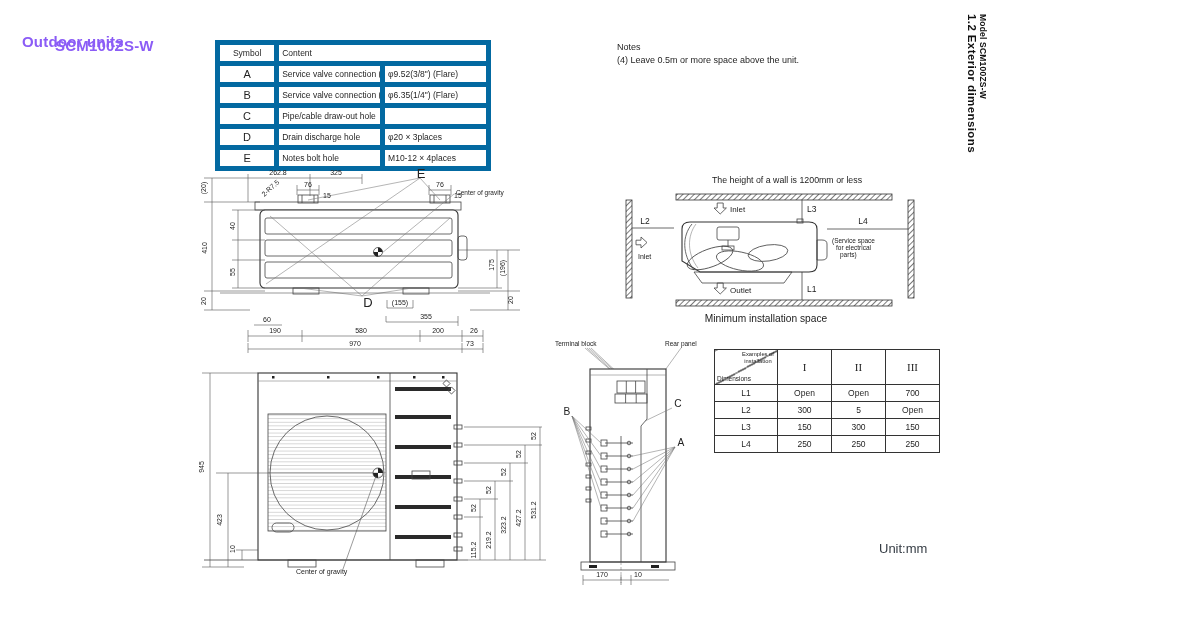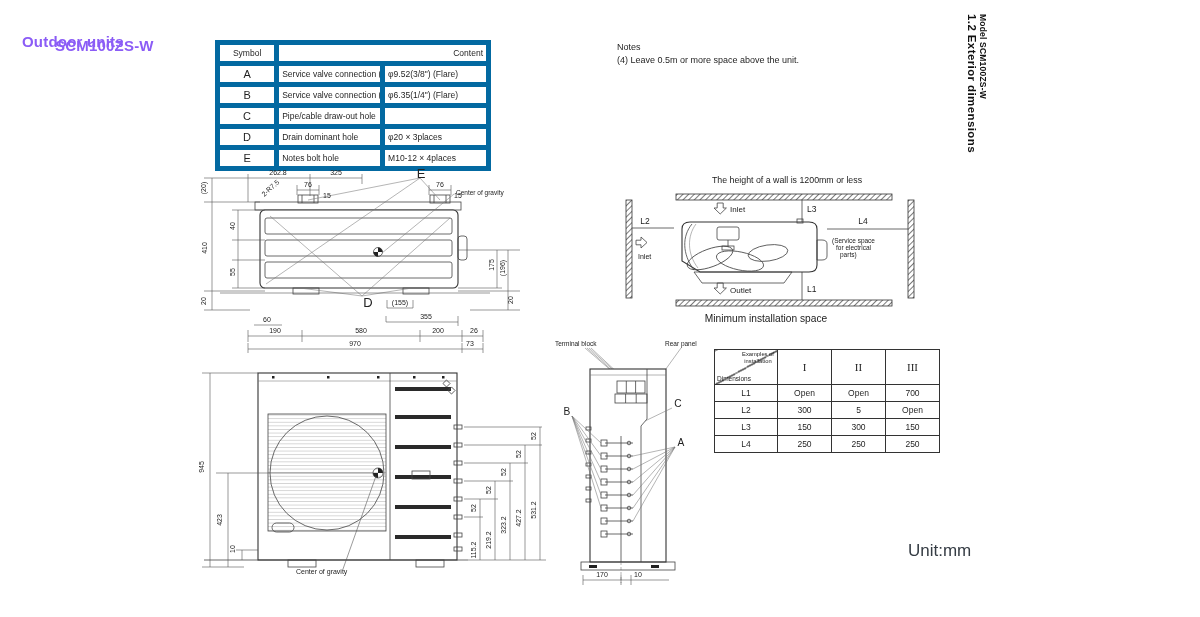--- a/index.html
+++ b/index.html
@@ -8,21 +8,21 @@
   .abs{position:absolute;}
 
   
   .hdr-title{left:22px;top:33px;font-size:15px;font-weight:bold;color:#8b5cf6;letter-spacing:.2px;}
   .hdr-model{left:55px;top:37px;font-size:15px;font-weight:bold;color:#8b5cf6;letter-spacing:.2px;}
 
   
   .symtable{left:215px;top:40px;border-collapse:collapse;table-layout:fixed;width:276px;font-size:8.5px;}
   .symtable th,.symtable td{border:5px solid #0369a1;padding:0 3px;height:16px;font-weight:normal;
       text-align:left;overflow:hidden;white-space:nowrap;}
-  .symtable th{text-align:right;}
+  .symtable th{text-align:left;}
   .symtable .c-sym{width:34px;text-align:center;}
   .symtable .c-content{width:150px;}
   .symtable .c-spec{width:86px;}
   .symtable td.sym-letter{font-size:11px;text-align:center;}
 
   
   .notes{left:617px;top:41px;font-size:9px;line-height:12.6px;width:300px;}
   .notes .note-item{white-space:pre-wrap;}
 
   
@@ -32,21 +32,21 @@
       background:linear-gradient(to bottom right,transparent calc(50% - .6px),#333 calc(50% - .6px),#333 calc(50% + .6px),transparent calc(50% + .6px));}
   .diag-top{position:absolute;top:1px;right:1px;font-size:5.8px;width:36px;text-align:center;line-height:1.15;}
   .diag-bottom{position:absolute;bottom:2px;left:2px;font-size:6.5px;}
   .dimtable .roman{font-family:"Liberation Serif",serif;font-size:11px;width:53px;}
 
   
   .side-tab{left:966px;top:14px;height:200px;writing-mode:vertical-lr;font-weight:bold;color:#111;}
   .tab-line1{font-size:11.5px;letter-spacing:.4px;}
   .tab-line2{font-size:8.5px;letter-spacing:.2px;}
 
-  .unit-note{left:879px;top:541px;font-size:17px;color:#353c44;font-weight:500;margin-left:29px;}
+  .unit-note{left:879px;top:541px;font-size:13px;color:#353c44;font-weight:500;}
 
   
   svg.drawing{position:absolute;overflow:visible;}
   svg text{font-family:"Liberation Sans",sans-serif;fill:#222;}
   .d65{font-size:6.5px;} .d7{font-size:7px;} .d8{font-size:8px;} .d85{font-size:8.5px;}
   .d9{font-size:8.8px;} .d10{font-size:10.2px;} .d13{font-size:13px;}
   .body{stroke:#333;stroke-width:1.1;fill:#fff;}
   .ln{stroke:#444;stroke-width:.8;fill:none;}
   .thin{stroke:#777;stroke-width:.55;fill:none;}
   .dimln{stroke:#555;stroke-width:.6;fill:none;}
@@ -76,21 +76,21 @@
       <td class="c-content">Service valve connection (liquid side)</td>
       <td class="c-spec">φ6.35(1/4") (Flare)</td>
     </tr>
     <tr>
       <td class="c-sym sym-letter">C</td>
       <td class="c-content">Pipe/cable draw-out hole</td>
       <td class="c-spec"></td>
     </tr>
     <tr>
       <td class="c-sym sym-letter">D</td>
-      <td class="c-content">Drain dominant hole</td>
+      <td class="c-content">Drain discharge hole</td>
       <td class="c-spec">φ20 × 3places</td>
     </tr>
     <tr>
       <td class="c-sym sym-letter">E</td>
       <td class="c-content">Notes bolt hole</td>
       <td class="c-spec">M10-12 × 4places</td>
     </tr>
   </tbody>
     </table>
 

